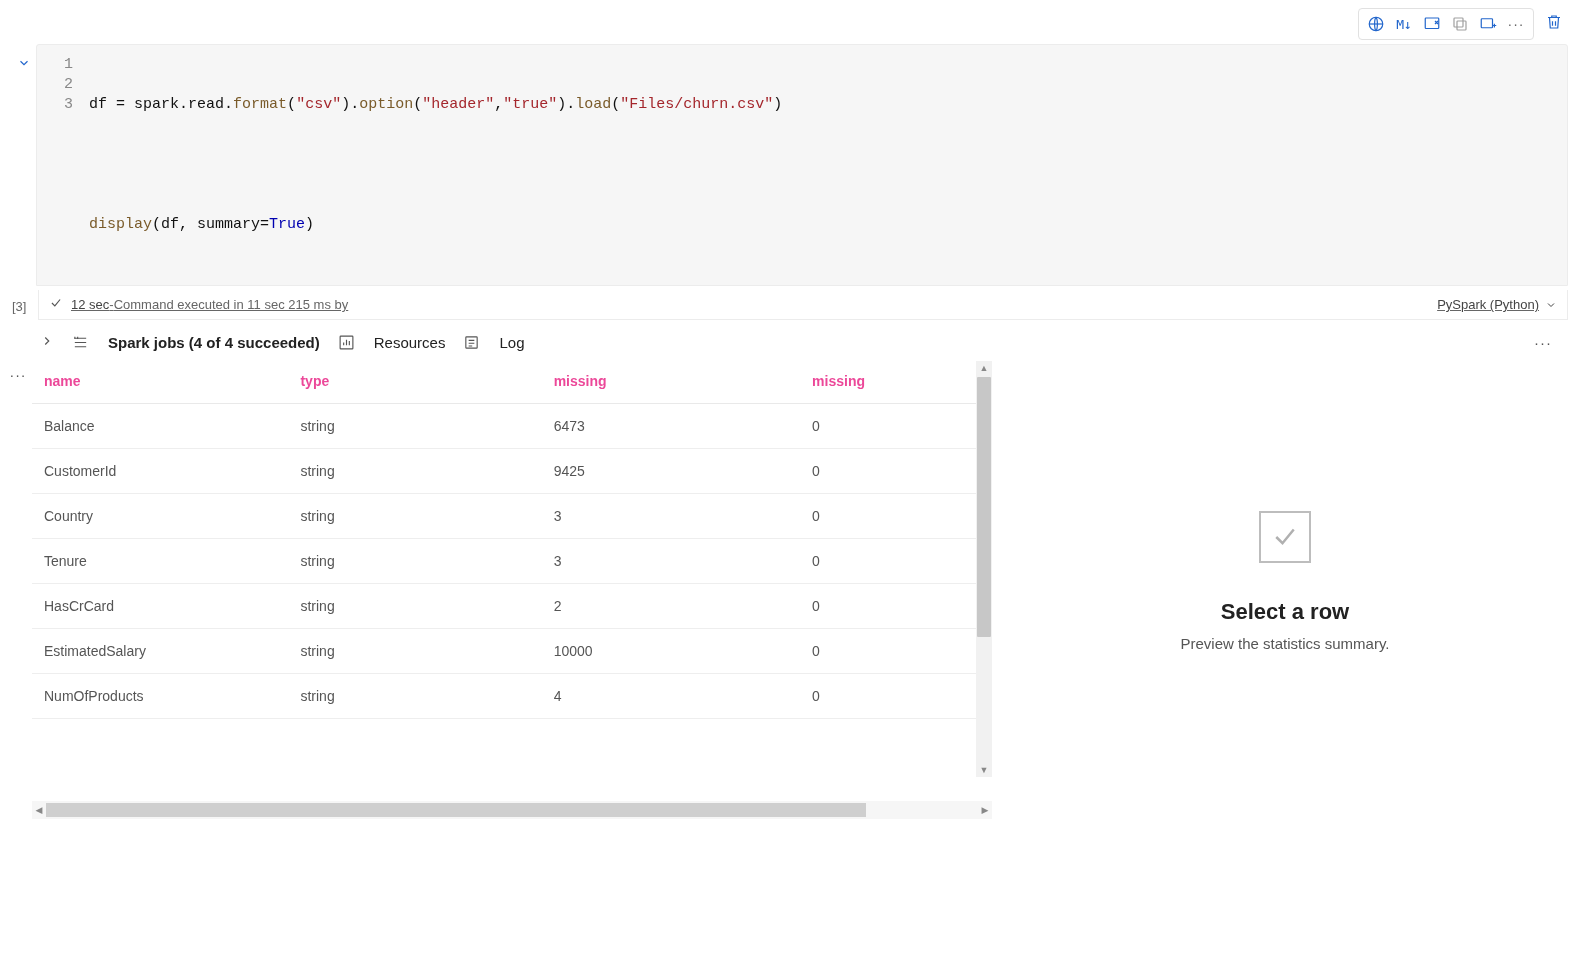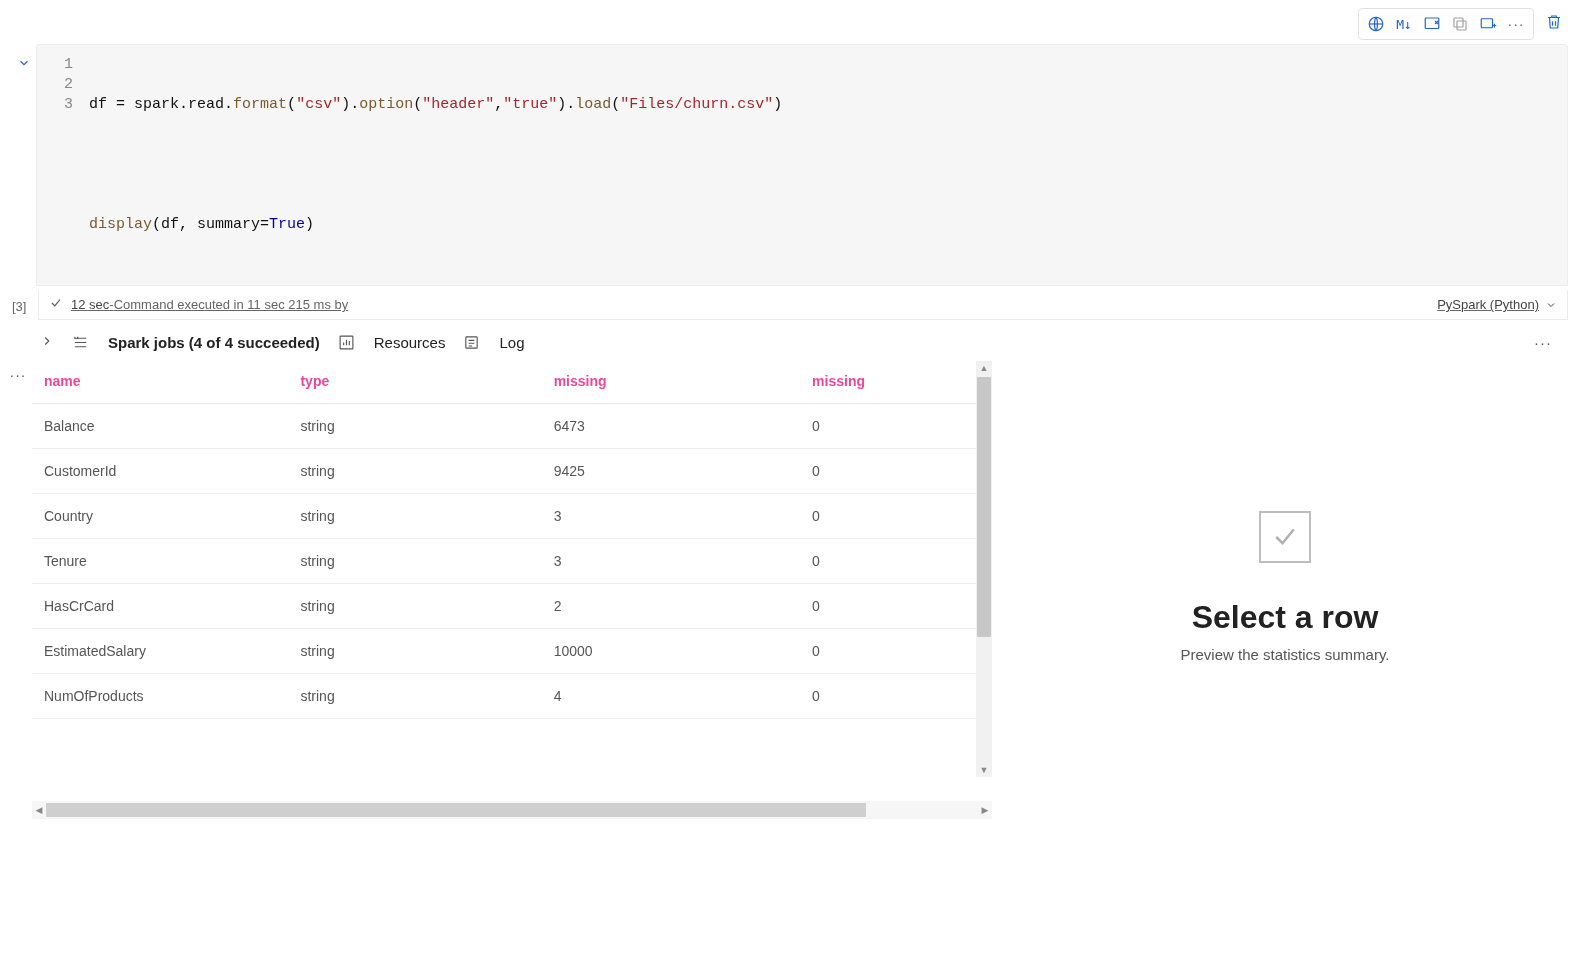--- a/index.html
+++ b/index.html
@@ -259,21 +259,21 @@
     color: #333;
   }
   .preview-box {
     width: 52px; height: 52px;
     border: 2px solid #bdbdbd;
     display: flex; align-items: center; justify-content: center;
     margin-bottom: 36px;
   }
   .preview-box svg { stroke: #b0b0b0; }
   .preview-title {
-    font-size: 32px;
+    font-size: 22px;
     font-weight: 600;
     color: #222;
     margin-bottom: 10px;
   }
   .preview-sub {
     font-size: 15px;
     color: #555;
   }
 </style>
 </head>

